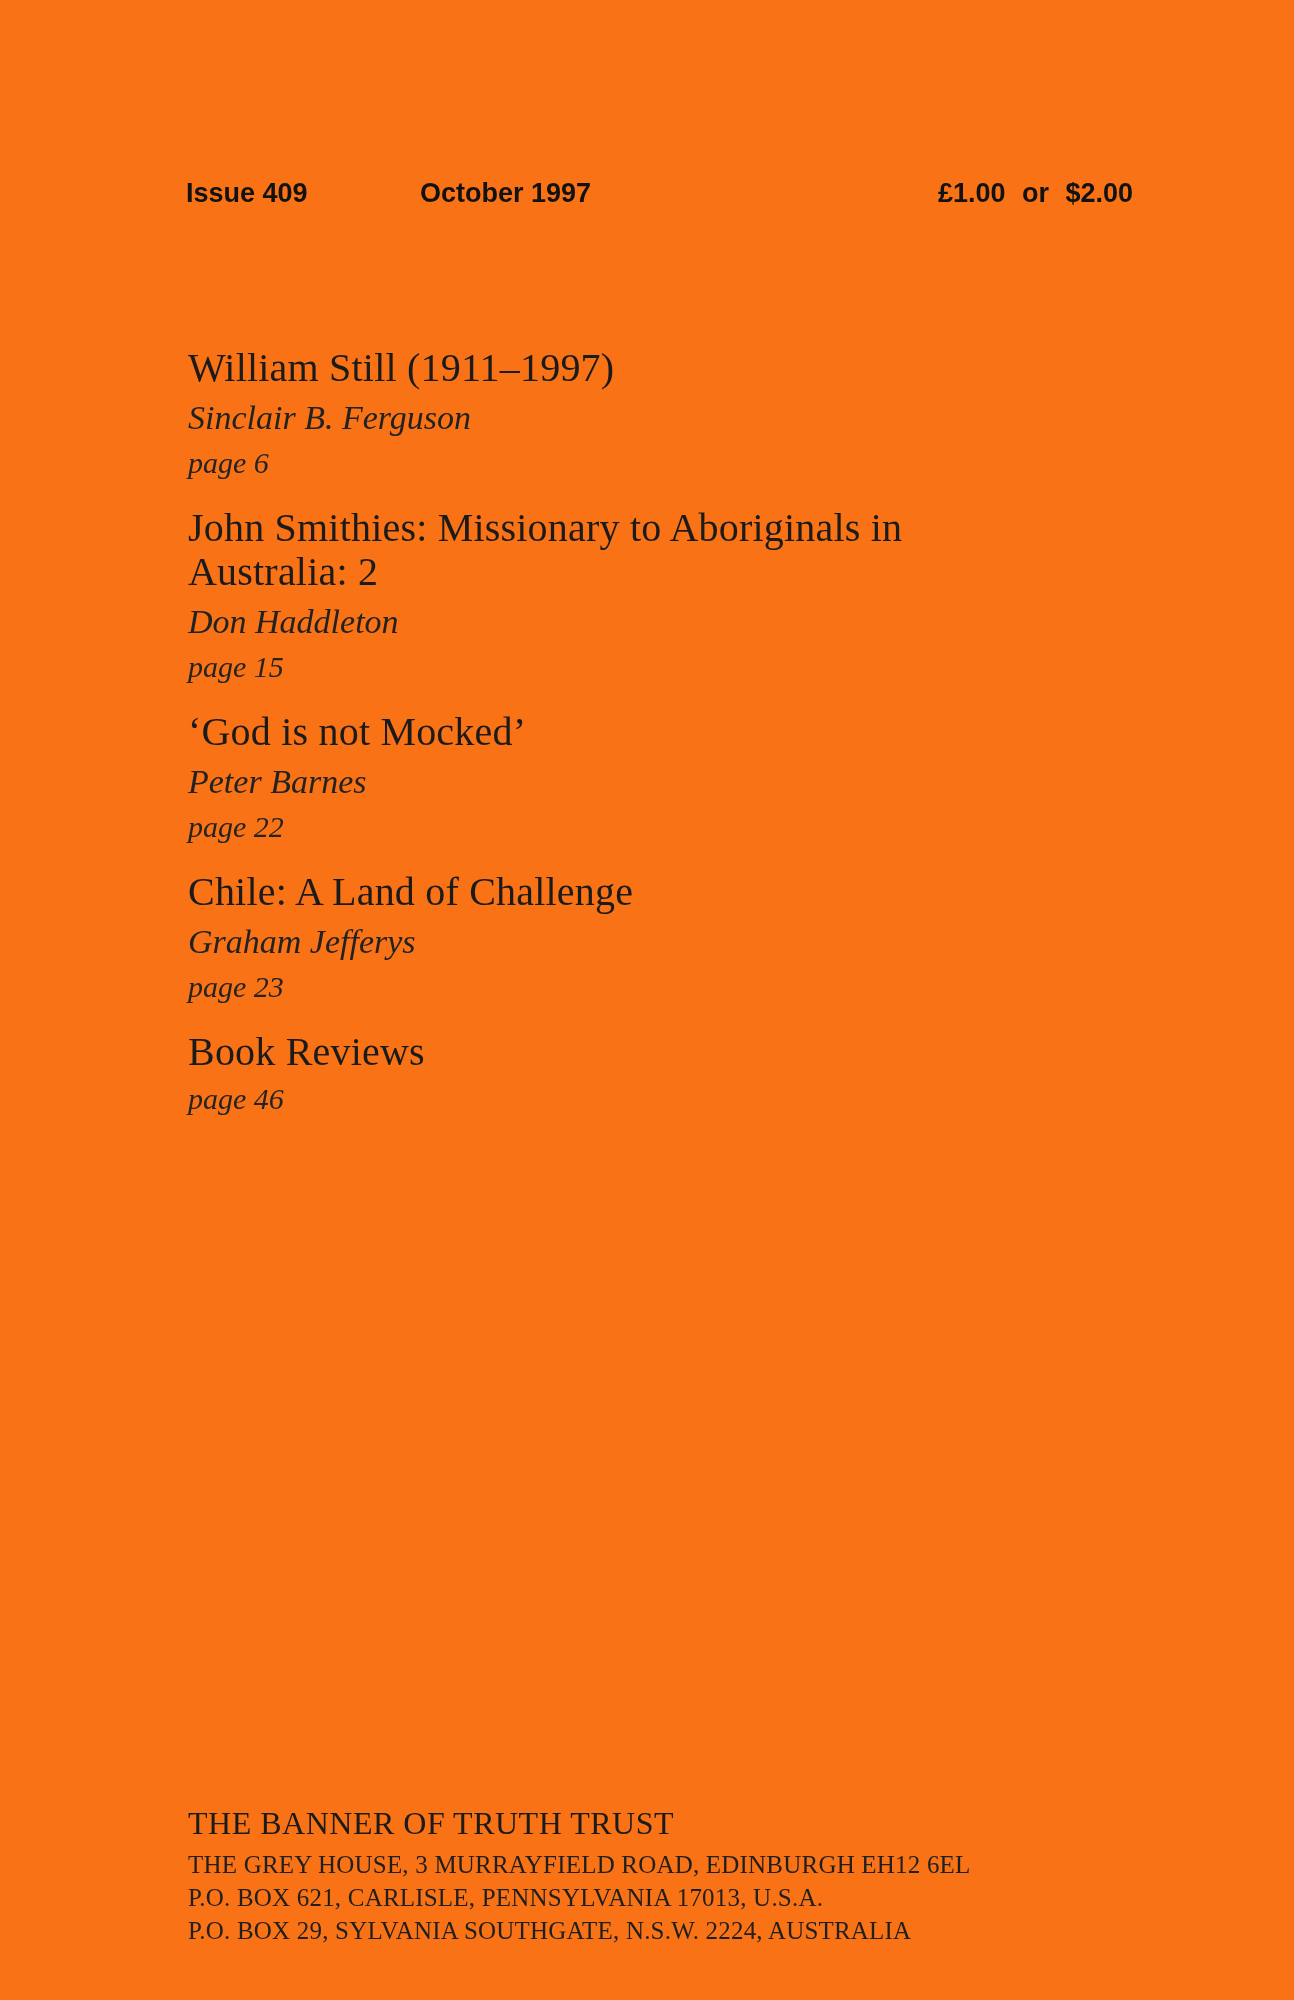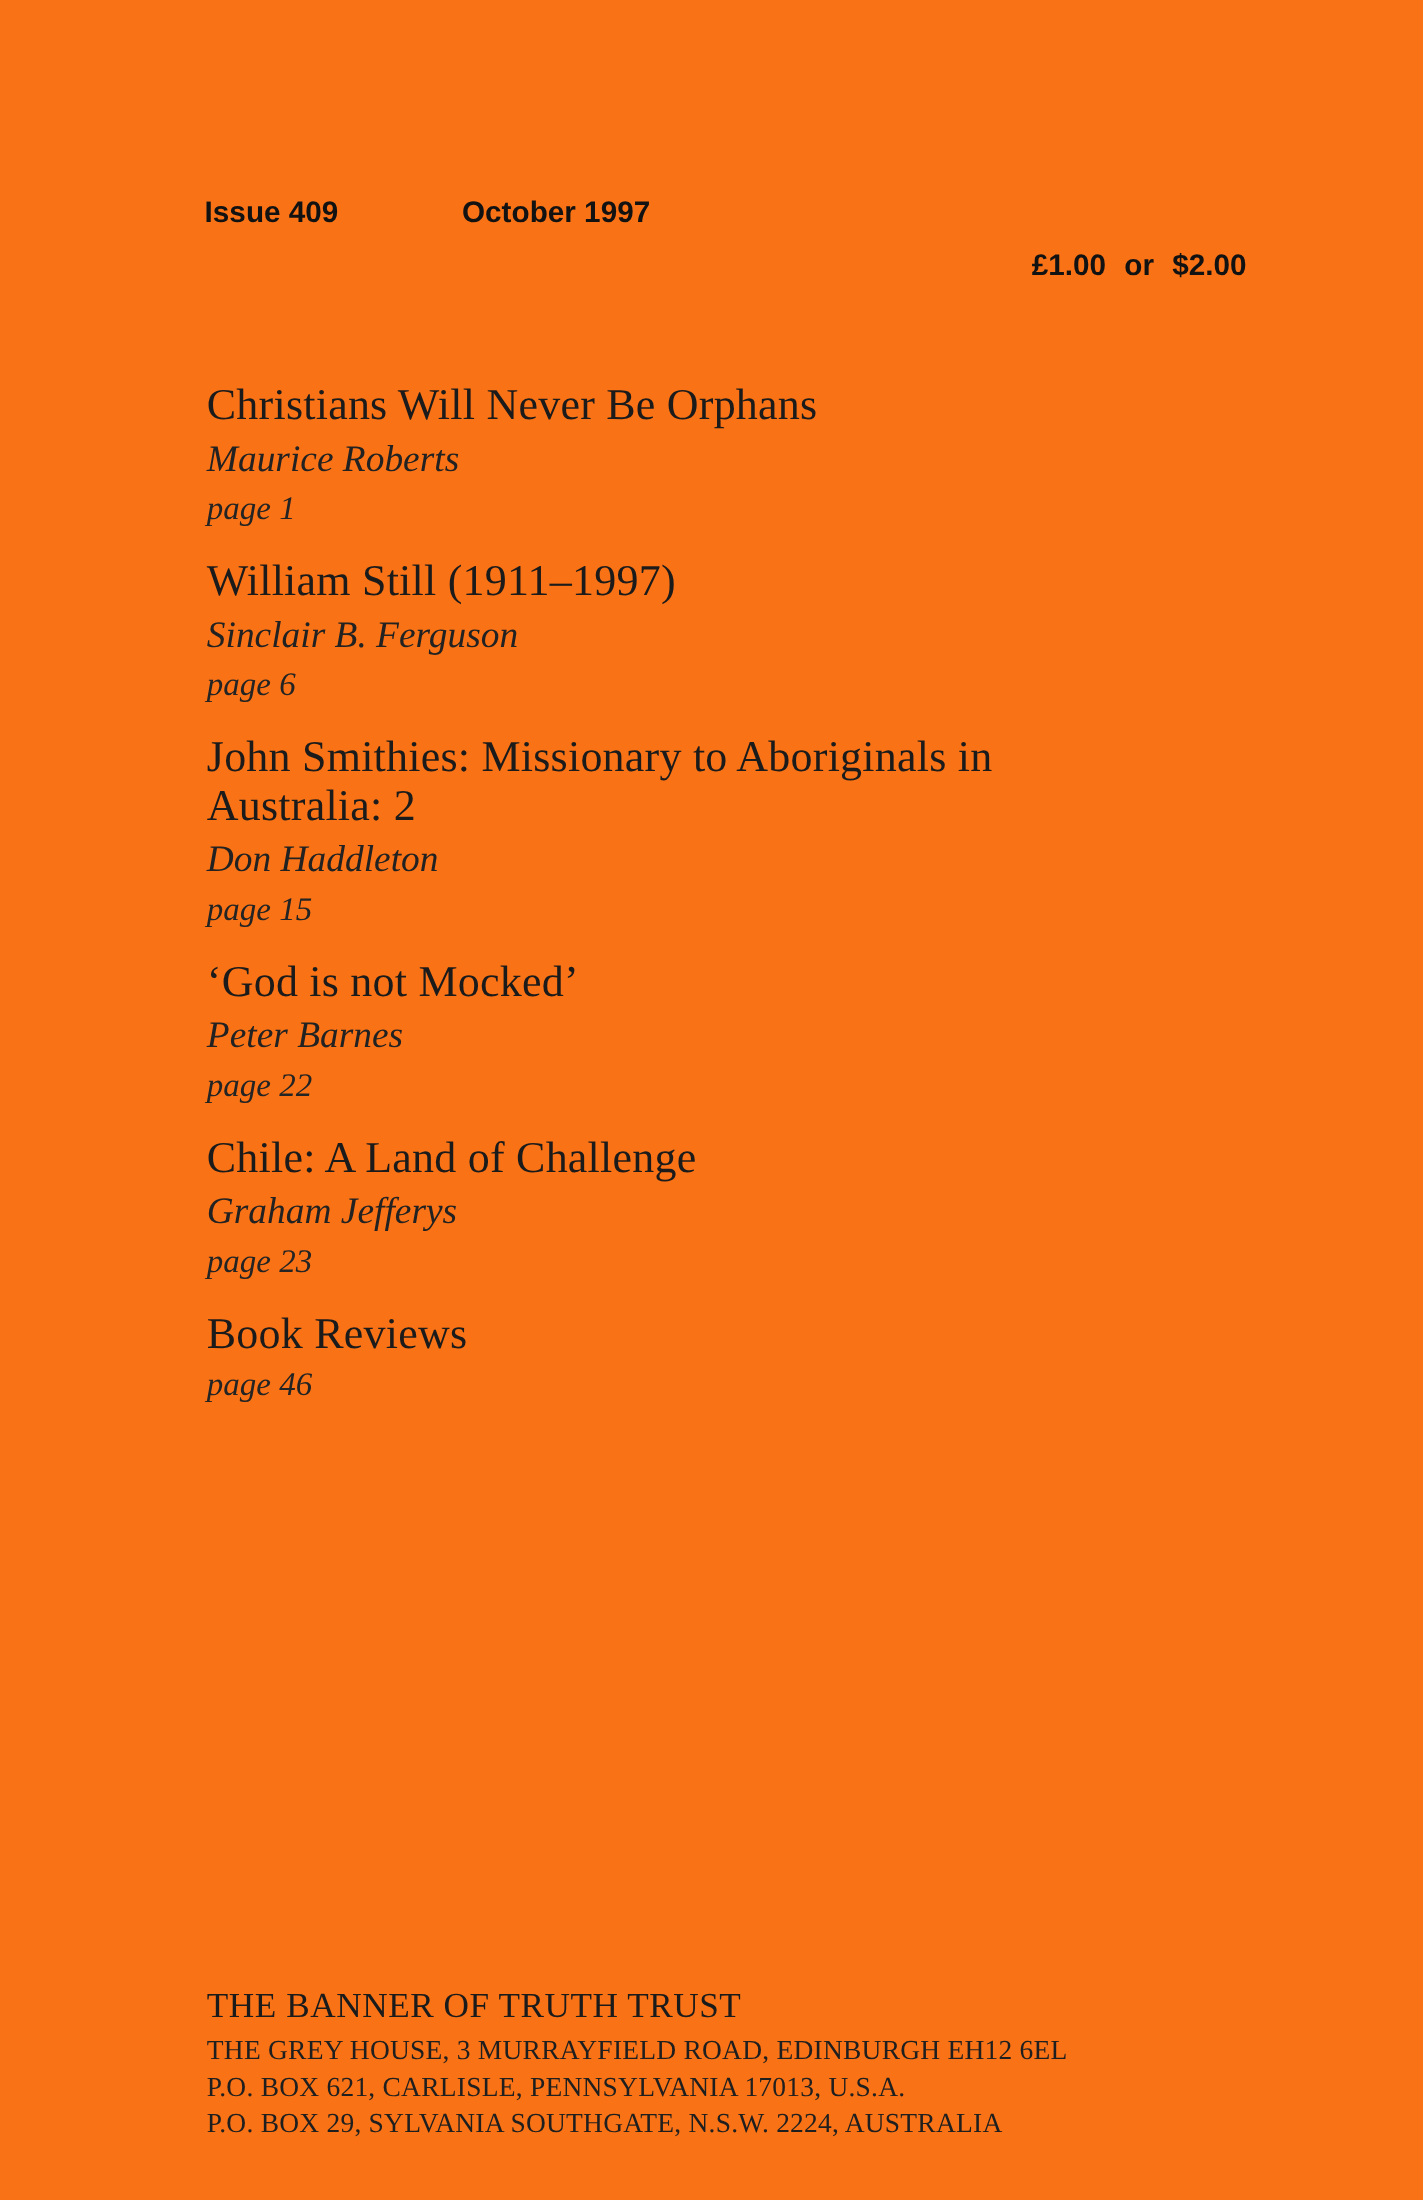--- a/index.html
+++ b/index.html
@@ -25,21 +25,21 @@
     left: 0;
     width: 100%;
     height: 34px;
     font-family: "Liberation Sans", sans-serif;
     font-weight: bold;
     font-size: 27px;
     color: #121212;
   }
   .masthead .issue { position: absolute; left: 186px; }
   .masthead .date  { position: absolute; left: 420px; }
-  .masthead .price { position: absolute; left: 938px; word-spacing: 9px; margin-top: 48px; }
+  .masthead .price { position: absolute; left: 938px; word-spacing: 9px; }
 
   
   .toc {
     position: absolute;
     left: 188px;
     top: 346px;
     width: 846px;
   }
   .toc-title {
     font-size: 40px;
@@ -92,25 +92,20 @@
 <div class="page">
 
   <header class="masthead">
     <span class="issue">Issue 409</span>
     <span class="date">October 1997</span>
     <span class="price">£1.00 or $2.00</span>
   </header>
 
   <main class="toc">
 
-    <section class="entry">
-      <h2 class="toc-title">Christians Will Never Be Orphans</h2>
-      <p class="toc-author">Maurice Roberts</p>
-      <p class="toc-page">page 1</p>
-    </section>
 
     <section class="entry">
       <h2 class="toc-title">William Still (1911–1997)</h2>
       <p class="toc-author">Sinclair B. Ferguson</p>
       <p class="toc-page">page 6</p>
     </section>
 
 
     <section class="entry">
       <h2 class="toc-title">John Smithies: Missionary to Aboriginals in

